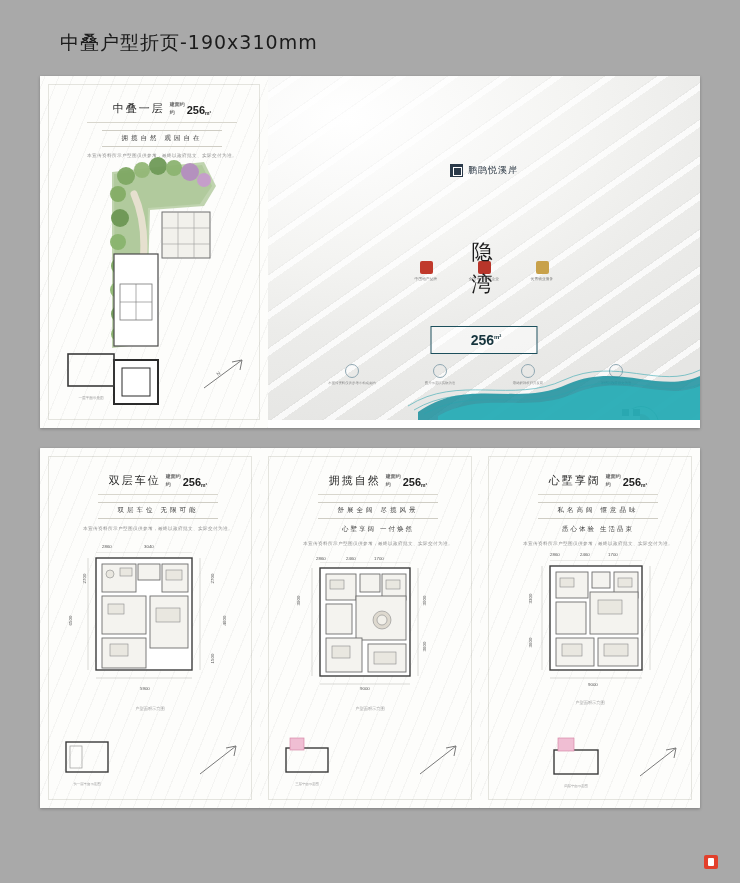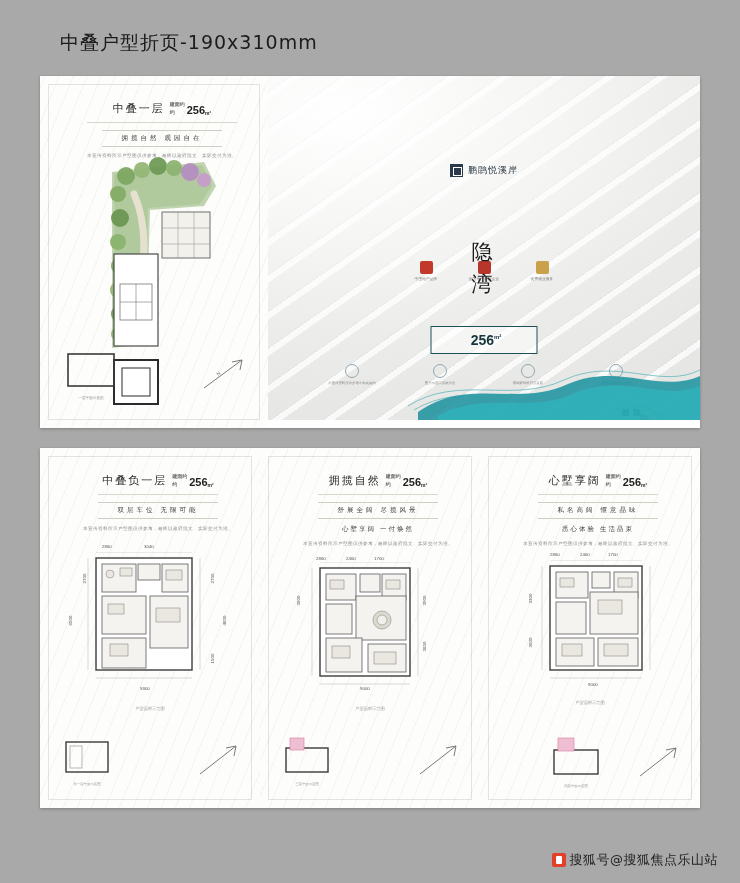--- a/index.html
+++ b/index.html
@@ -296,21 +296,21 @@
     </div>
   </div>
 </div>
 
 <div class="sheet" style="left:40px;top:448px;width:660px;height:360px;">
 
   <div class="panel inner-border" style="left:0;width:220px;">
     <div class="texture"></div>
     <div class="plan-head">
       <div class="plan-title">
-        <span>中叠负一层</span>
+        <span>双层车位</span>
         <span class="area">
           <span class="sm">
             <span>建面约</span><br>
             <span>约</span>
           </span>
           <span>256</span>
             <sup class="sup">m²</sup>
         </span>
       </div>
       <div class="rule short"></div>
@@ -514,14 +514,13 @@
         <line x1="6" y1="34" x2="42" y2="6" stroke="#7a7a7a" stroke-width="1"></line>
         <line x1="32" y1="8" x2="42" y2="6" stroke="#7a7a7a" stroke-width="1"></line>
         <line x1="40" y1="16" x2="42" y2="6" stroke="#7a7a7a" stroke-width="1"></line>
       </svg>
     </div>
   </div>
 </div>
 
 <div class="watermark">
   <span class="wm-logo"></span>
-  <span>搜狐号@搜狐焦点乐山站</span>
 </div>
 
 </body></html>

